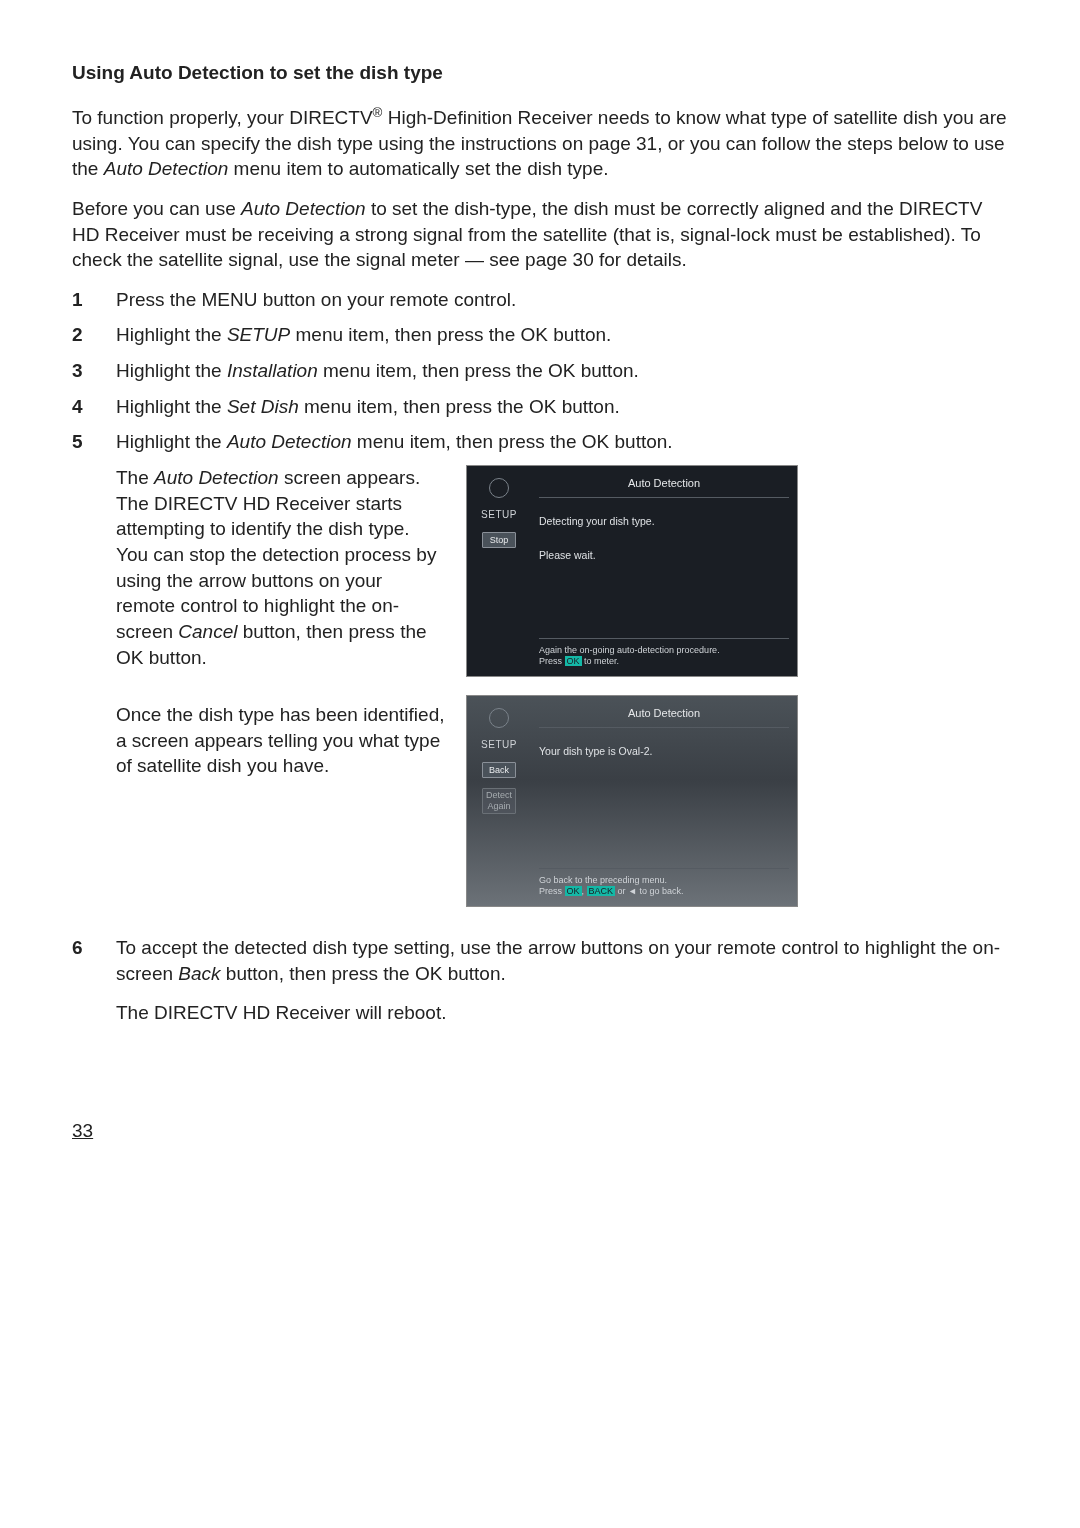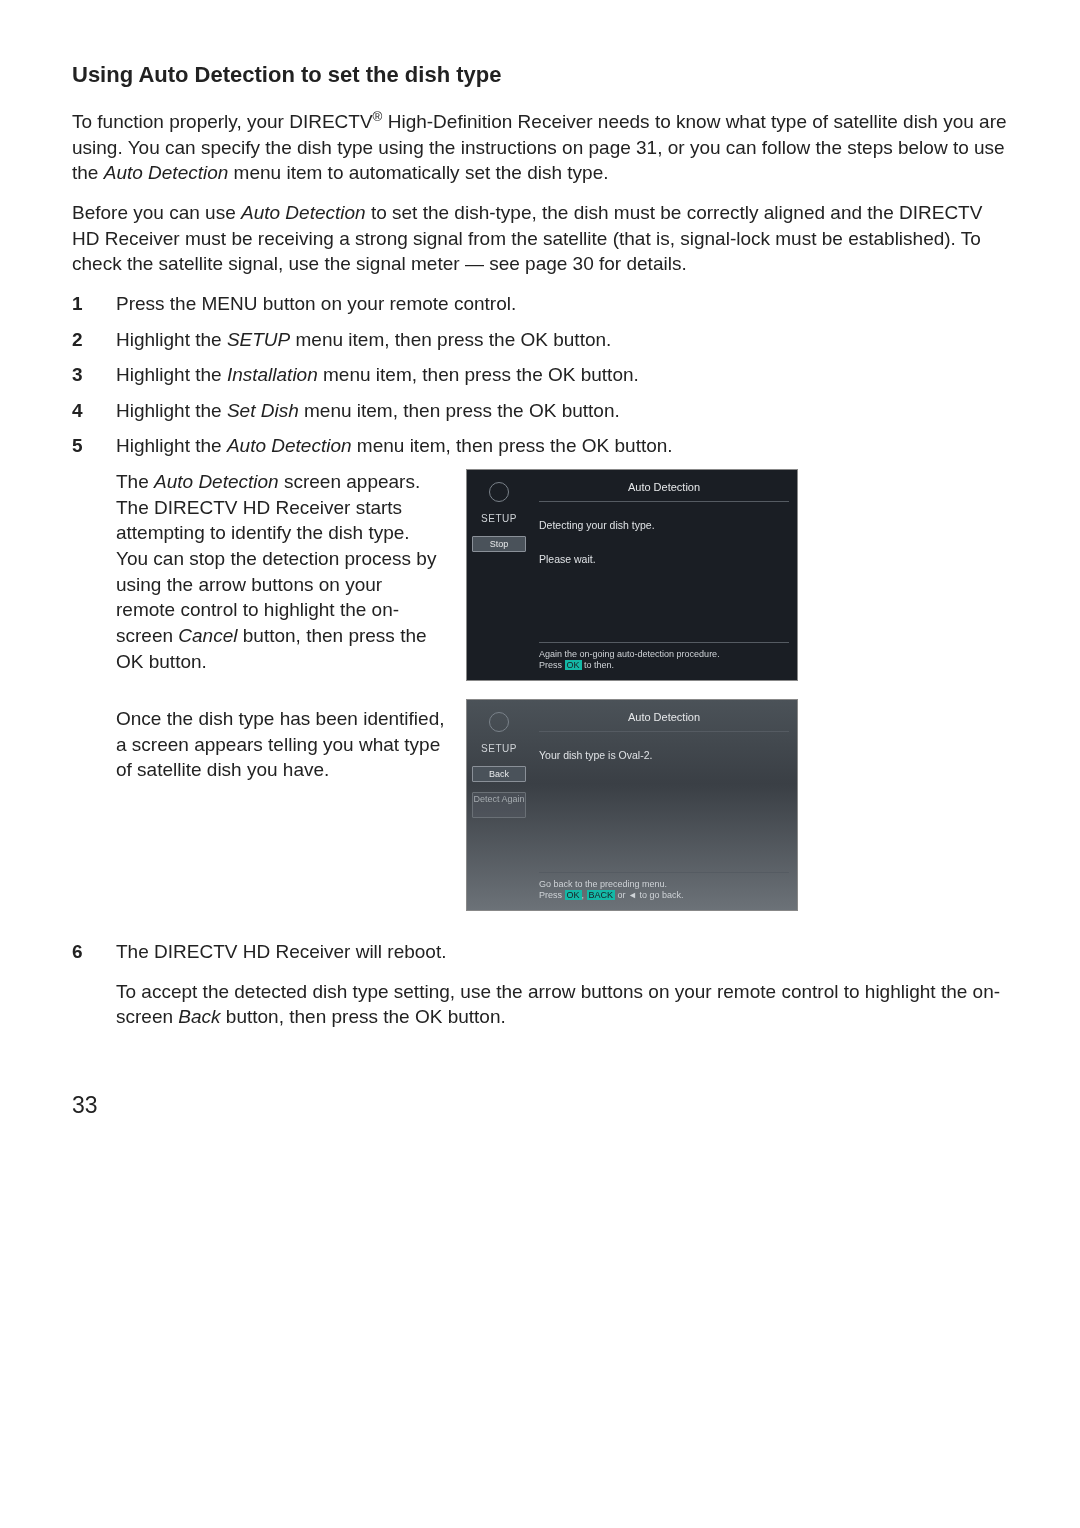--- a/index.html
+++ b/index.html
@@ -38,21 +38,21 @@
     font-family: Arial, sans-serif;
     font-style: italic;
     transform: scaleX(1.05);
   }
   .content {
     padding: 60px 72px 0 72px;
     font-size: 19px;
     line-height: 1.35;
   }
   .section-title {
-    font-size: 22px;
+    font-size: 19px;
     font-weight: bold;
     margin: 0 0 18px 0;
   }
   .para {
     margin: 0 0 14px 0;
   }
   .ital {
     font-style: italic;
   }
   .steps {
@@ -125,21 +125,21 @@
     letter-spacing: 0.5px;
   }
   .tv-icon {
     width: 20px;
     height: 20px;
     border-radius: 50%;
     border: 1px solid #7a828a;
     box-sizing: border-box;
   }
   .tv-btn {
-    width: 54px;
+    width: 34px;
     height: 16px;
     background: #4a525a;
     border: 1px solid #8a9098;
     border-radius: 1px;
     font-size: 9px;
     line-height: 14px;
     text-align: center;
     color: #e8eaec;
     box-sizing: border-box;
   }
@@ -187,22 +187,23 @@
     color: #cfd3d7;
   }
   .tv-footer .invert {
     background: #14b8a6;
     color: #1a1e24;
     padding: 0 2px;
   }
   .page-number {
     position: absolute;
     left: 72px;
-    top: 1092px;
-    font-size: 23px;
+    top: 1120px;
+    font-size: 19px;
+    text-decoration: underline;
   }
   .sup {
     font-size: 0.7em;
     vertical-align: super;
   }
 </style>
 </head>
 <body>
 
 <div class="page">
@@ -265,21 +266,21 @@
                   <div class="tv-btn">Stop</div>
                 </div>
                 <div class="tv-main">
                   <div class="tv-title">Auto Detection</div>
                   <hr class="tv-divider">
                   <div class="tv-body-text">Detecting your dish type.</div>
                   <div class="tv-body-text">Please wait.</div>
                   <div class="tv-footer">
                     <div>Again the on-going auto-detection procedure.</div>
                     <div>
-                      <span>Press </span><span class="invert">OK</span><span> to then.</span>
+                      <span>Press </span><span class="invert">OK</span><span> to meter.</span>
                     </div>
                   </div>
                 </div>
               </div>
 
               <div class="tv-box ghost">
                 <div class="tv-side">
                   <div class="tv-icon"></div>
                   <div class="tv-side-label">SETUP</div>
                   <div class="tv-btn">Back</div>
@@ -300,24 +301,24 @@
 
             </div>
           </div>
         </span>
       </li>
 
       <li>
         <span class="step-num">6</span>
         <span class="step-body">
           <div class="step-text-col">
-            <p class="step-para">The DIRECTV HD Receiver will reboot.</p>
             <p class="step-para">
               <span>To accept the detected dish type setting, use the arrow buttons on your remote control to highlight the on-screen </span><span class="ital">Back</span><span> button, then press the OK button.</span>
             </p>
+            <p class="step-para">The DIRECTV HD Receiver will reboot.</p>
           </div>
         </span>
       </li>
     </ol>
   </div>
 
   <div class="page-number">33</div>
 </div>
 
 </body></html>

